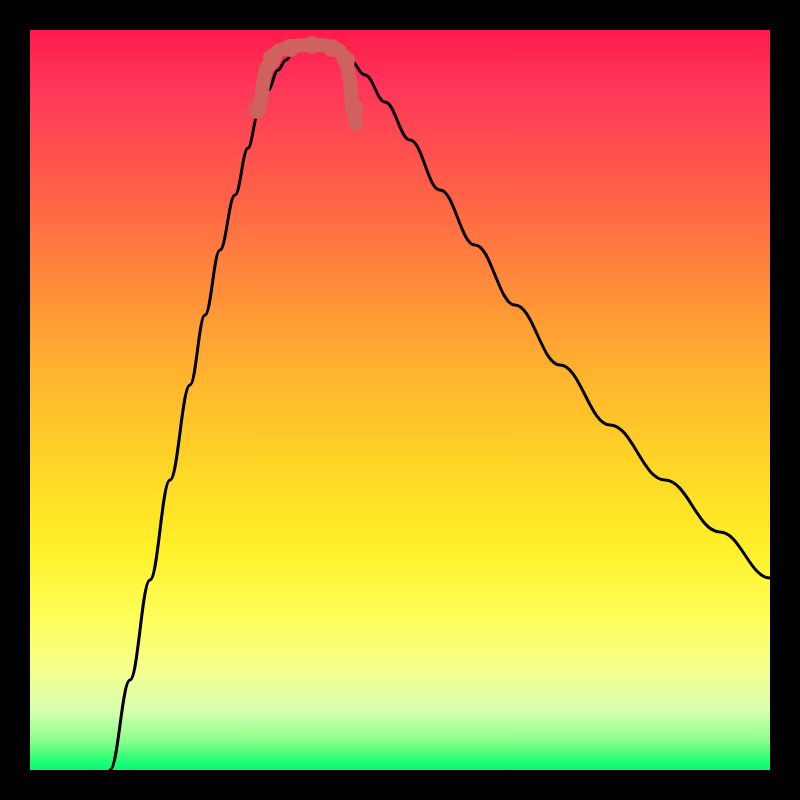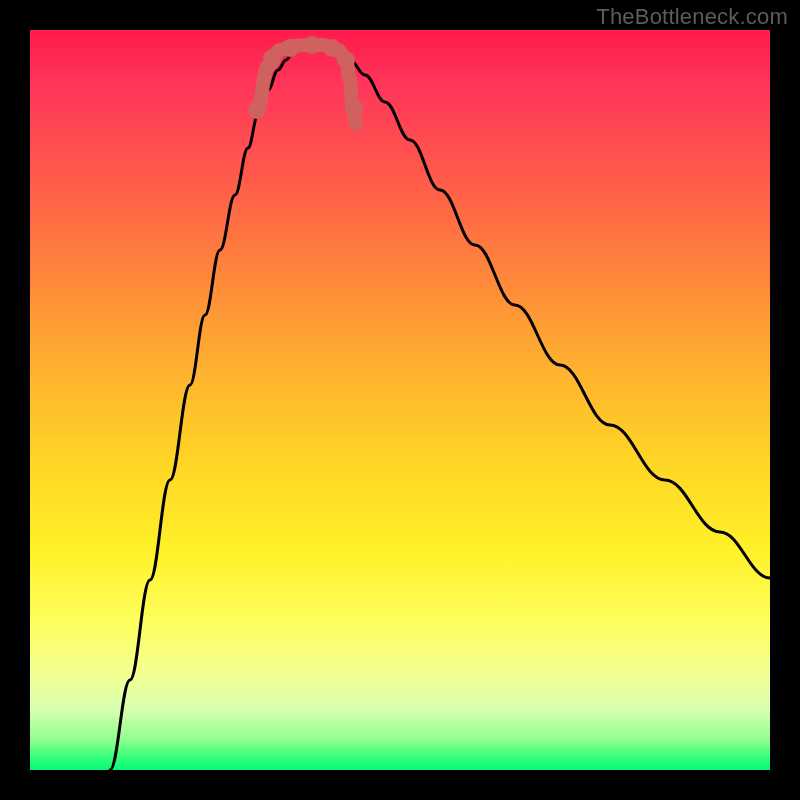--- a/index.html
+++ b/index.html
@@ -59,21 +59,20 @@
     width: 740px;
     height: 740px;
     overflow: visible;
   }
 </style>
 </head>
 <body>
 
 <div class="outer">
 
-  <div class="watermark">TheBottleneck.com</div>
 
   <div class="plot-area">
     <svg class="overlay" viewBox="0 0 740 740" preserveAspectRatio="none">
       <path id="left-curve" fill="none" stroke="#000000" stroke-width="3" stroke-linecap="round" d="M 80 740 C 88 740 92 650 100 650 C 108 650 112 550 120 550 C 128 550 132 450 140 450 C 148 450 152 355 160 355 C 166 355 169 285 175 285 C 181 285 184 220 190 220 C 196 220 199 165 205 165 C 210.2 165 212.8 118 218 118 C 222 118 224 85 228 85 C 232 85 234 60 238 60 C 242 60 244 40 248 40 C 251.2 40 252.8 30 256 30 C 258.4 30 259.6 24 262 24"></path>
       <path id="right-curve" fill="none" stroke="#000000" stroke-width="3" stroke-linecap="round" d="M 310 24 C 314 24 316 30 320 30 C 326 30 329 45 335 45 C 343 45 347 72 355 72 C 365 72 370 110 380 110 C 392 110 398 160 410 160 C 424 160 431 215 445 215 C 461 215 469 275 485 275 C 503 275 512 335 530 335 C 550 335 560 395 580 395 C 602 395 613 450 635 450 C 657 450 668 502 690 502 C 710 502 720 548 740 548"></path>
       <path id="valley-curve" fill="none" stroke="#cf625e" stroke-width="14" stroke-linecap="round" d="M 227 80 C 231.4 80 233.6 36 238 36 C 242.8 36 245.2 20 250 20 C 254.8 20 257.2 16 262 16 C 267.6 16 270.4 15 276 15 C 282.4 15 285.6 15 292 15 C 298.4 15 301.6 20 308 20 C 311.2 20 312.8 30 316 30 C 317.6 30 318.4 50 320 50 C 320.8 50 321.2 74 322 74 C 323.6 74 324.4 94 326 94"></path>
       <g id="valley-dots">
           <circle cx="227" cy="80" r="9" fill="#cf625e"></circle>
           <circle cx="242" cy="28" r="9" fill="#cf625e"></circle>
           <circle cx="260" cy="18" r="9" fill="#cf625e"></circle>

